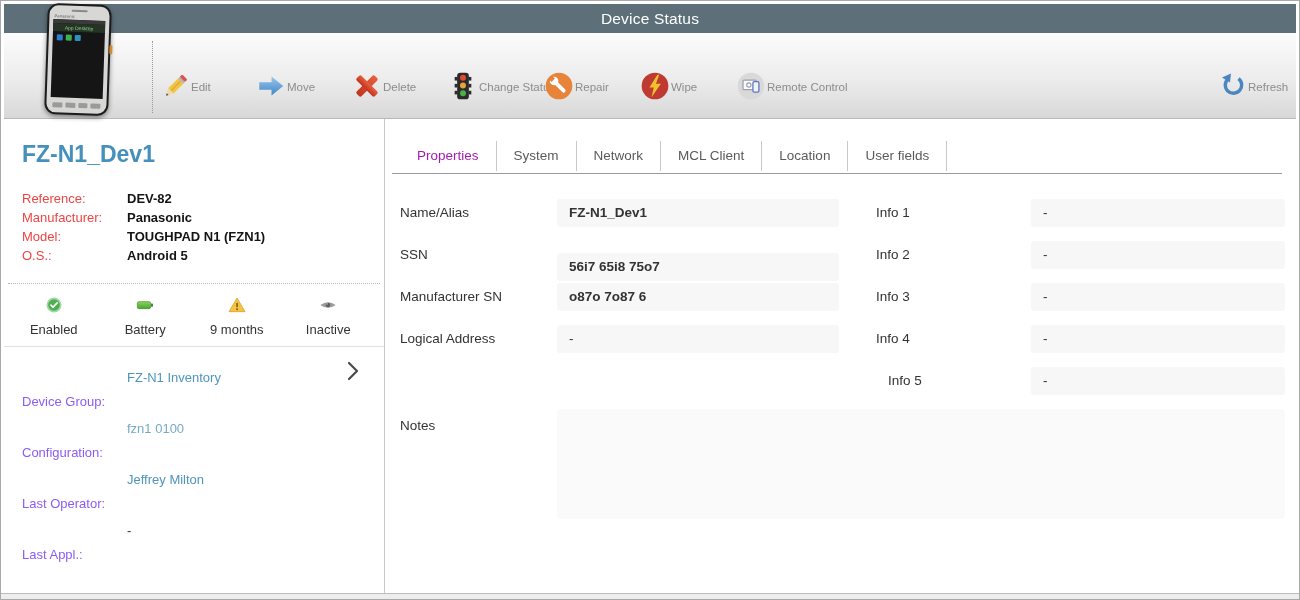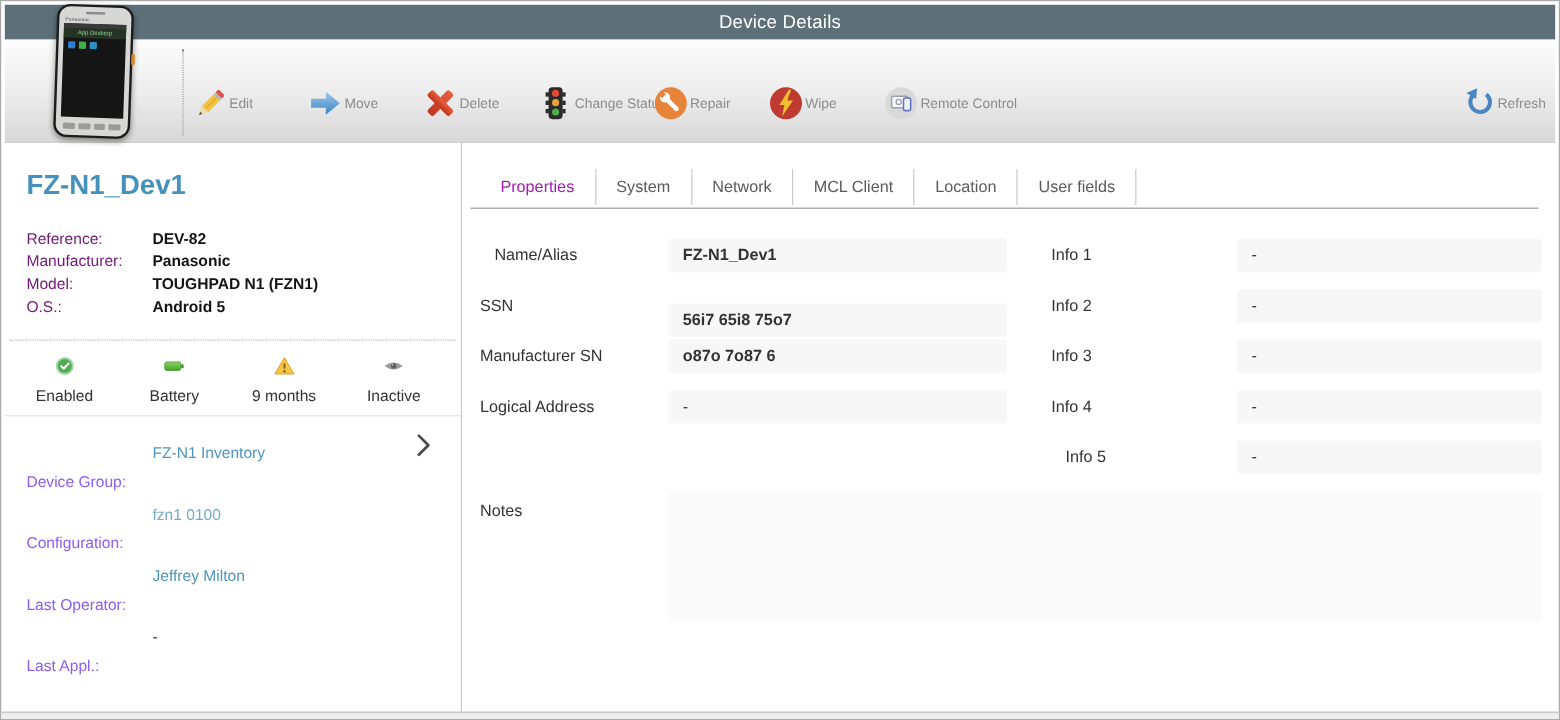--- a/index.html
+++ b/index.html
@@ -53,21 +53,21 @@
   .phone-keys i { flex:1; background:#9a9a9a; border-radius:1px; }
   .phone-sidebtn { position:absolute; right:-2px; top:40px; width:3px; height:9px; background:#d8892e; border-radius:1px; }
   
   .left-panel {
     position:absolute; left:3px; top:118px; width:381px; bottom:6px;
     background:#fff; border-right:1px solid #c9c9c9;
   }
   .device-name { position:absolute; left:18px; top:22px; font-size:23px; font-weight:bold; color:#4691bb; }
   .detail-list { position:absolute; left:18px; top:70px; }
   .detail-row { display:flex; font-size:13px; line-height:19px; }
-  .detail-row .dlabel { width:105px; color:#701a75; }
+  .detail-row .dlabel { width:105px; color:#ef4444; }
   .detail-row .dvalue { font-weight:bold; color:#141414; }
   .dotted-div { position:absolute; left:4px; right:4px; top:164px; border-top:1px dotted #b5b5b5; }
   .status-row { position:absolute; left:4px; right:10px; top:175px; display:flex; }
   .status-item { flex:1; display:flex; flex-direction:column; align-items:center; }
   .status-item .sicon { height:22px; display:flex; align-items:center; }
   .status-item .slabel { margin-top:6px; font-size:13px; color:#333; }
   .solid-div { position:absolute; left:0; right:0; top:227px; border-top:1px solid #e2e2e2; }
   .attr-list { position:absolute; left:18px; top:245px; right:40px; }
   .attr-row { display:flex; font-size:13px; line-height:27px; }
   .attr-row .alabel { width:105px; color:#8b5cf6;margin-top:24px; }
@@ -100,21 +100,21 @@
   }
   
   .bottom-strip { position:absolute; left:0; right:0; bottom:0; height:6px; background:#ededed; border-top:1px solid #bdbdbd; }
 </style>
 </head>
 <body>
 
 <div class="page">
 
   <div class="titlebar">
-    <span>Device Details</span>
+    <span>Device Status</span>
   </div>
 
   <div class="toolbar">
     <div class="toolbar-sep"></div>
     <div class="tool-btns">
 
       <button class="tool-btn">
         <span class="ticon">
           <svg width="32" height="32" viewBox="0 0 30 30">
             <g transform="rotate(45 15 15)">
@@ -358,21 +358,21 @@
     <div class="tabs">
       <button class="tab active">Properties</button>
       <button class="tab">System</button>
       <button class="tab">Network</button>
       <button class="tab">MCL Client</button>
       <button class="tab">Location</button>
       <button class="tab">User fields</button>
     </div>
     <div class="tab-underline"></div>
 
-    <span class="field-label" style="left:14px; top:80px;margin-left:12px;">Name/Alias</span>
+    <span class="field-label" style="left:14px; top:80px;">Name/Alias</span>
     <div class="field-box bold" style="left:171px; top:80px; width:282px;">FZ-N1_Dev1</div>
 
     <span class="field-label" style="left:14px; top:122px;">SSN</span>
     <div class="field-box bold" style="left:171px; top:106px; width:282px;margin-top:28px;">56i7 65i8 75o7</div>
 
     <span class="field-label" style="left:14px; top:164px;">Manufacturer SN</span>
     <div class="field-box bold" style="left:171px; top:164px; width:282px;">o87o 7o87 6</div>
 
     <span class="field-label" style="left:14px; top:206px;">Logical Address</span>
     <div class="field-box" style="left:171px; top:206px; width:282px;">-</div>

